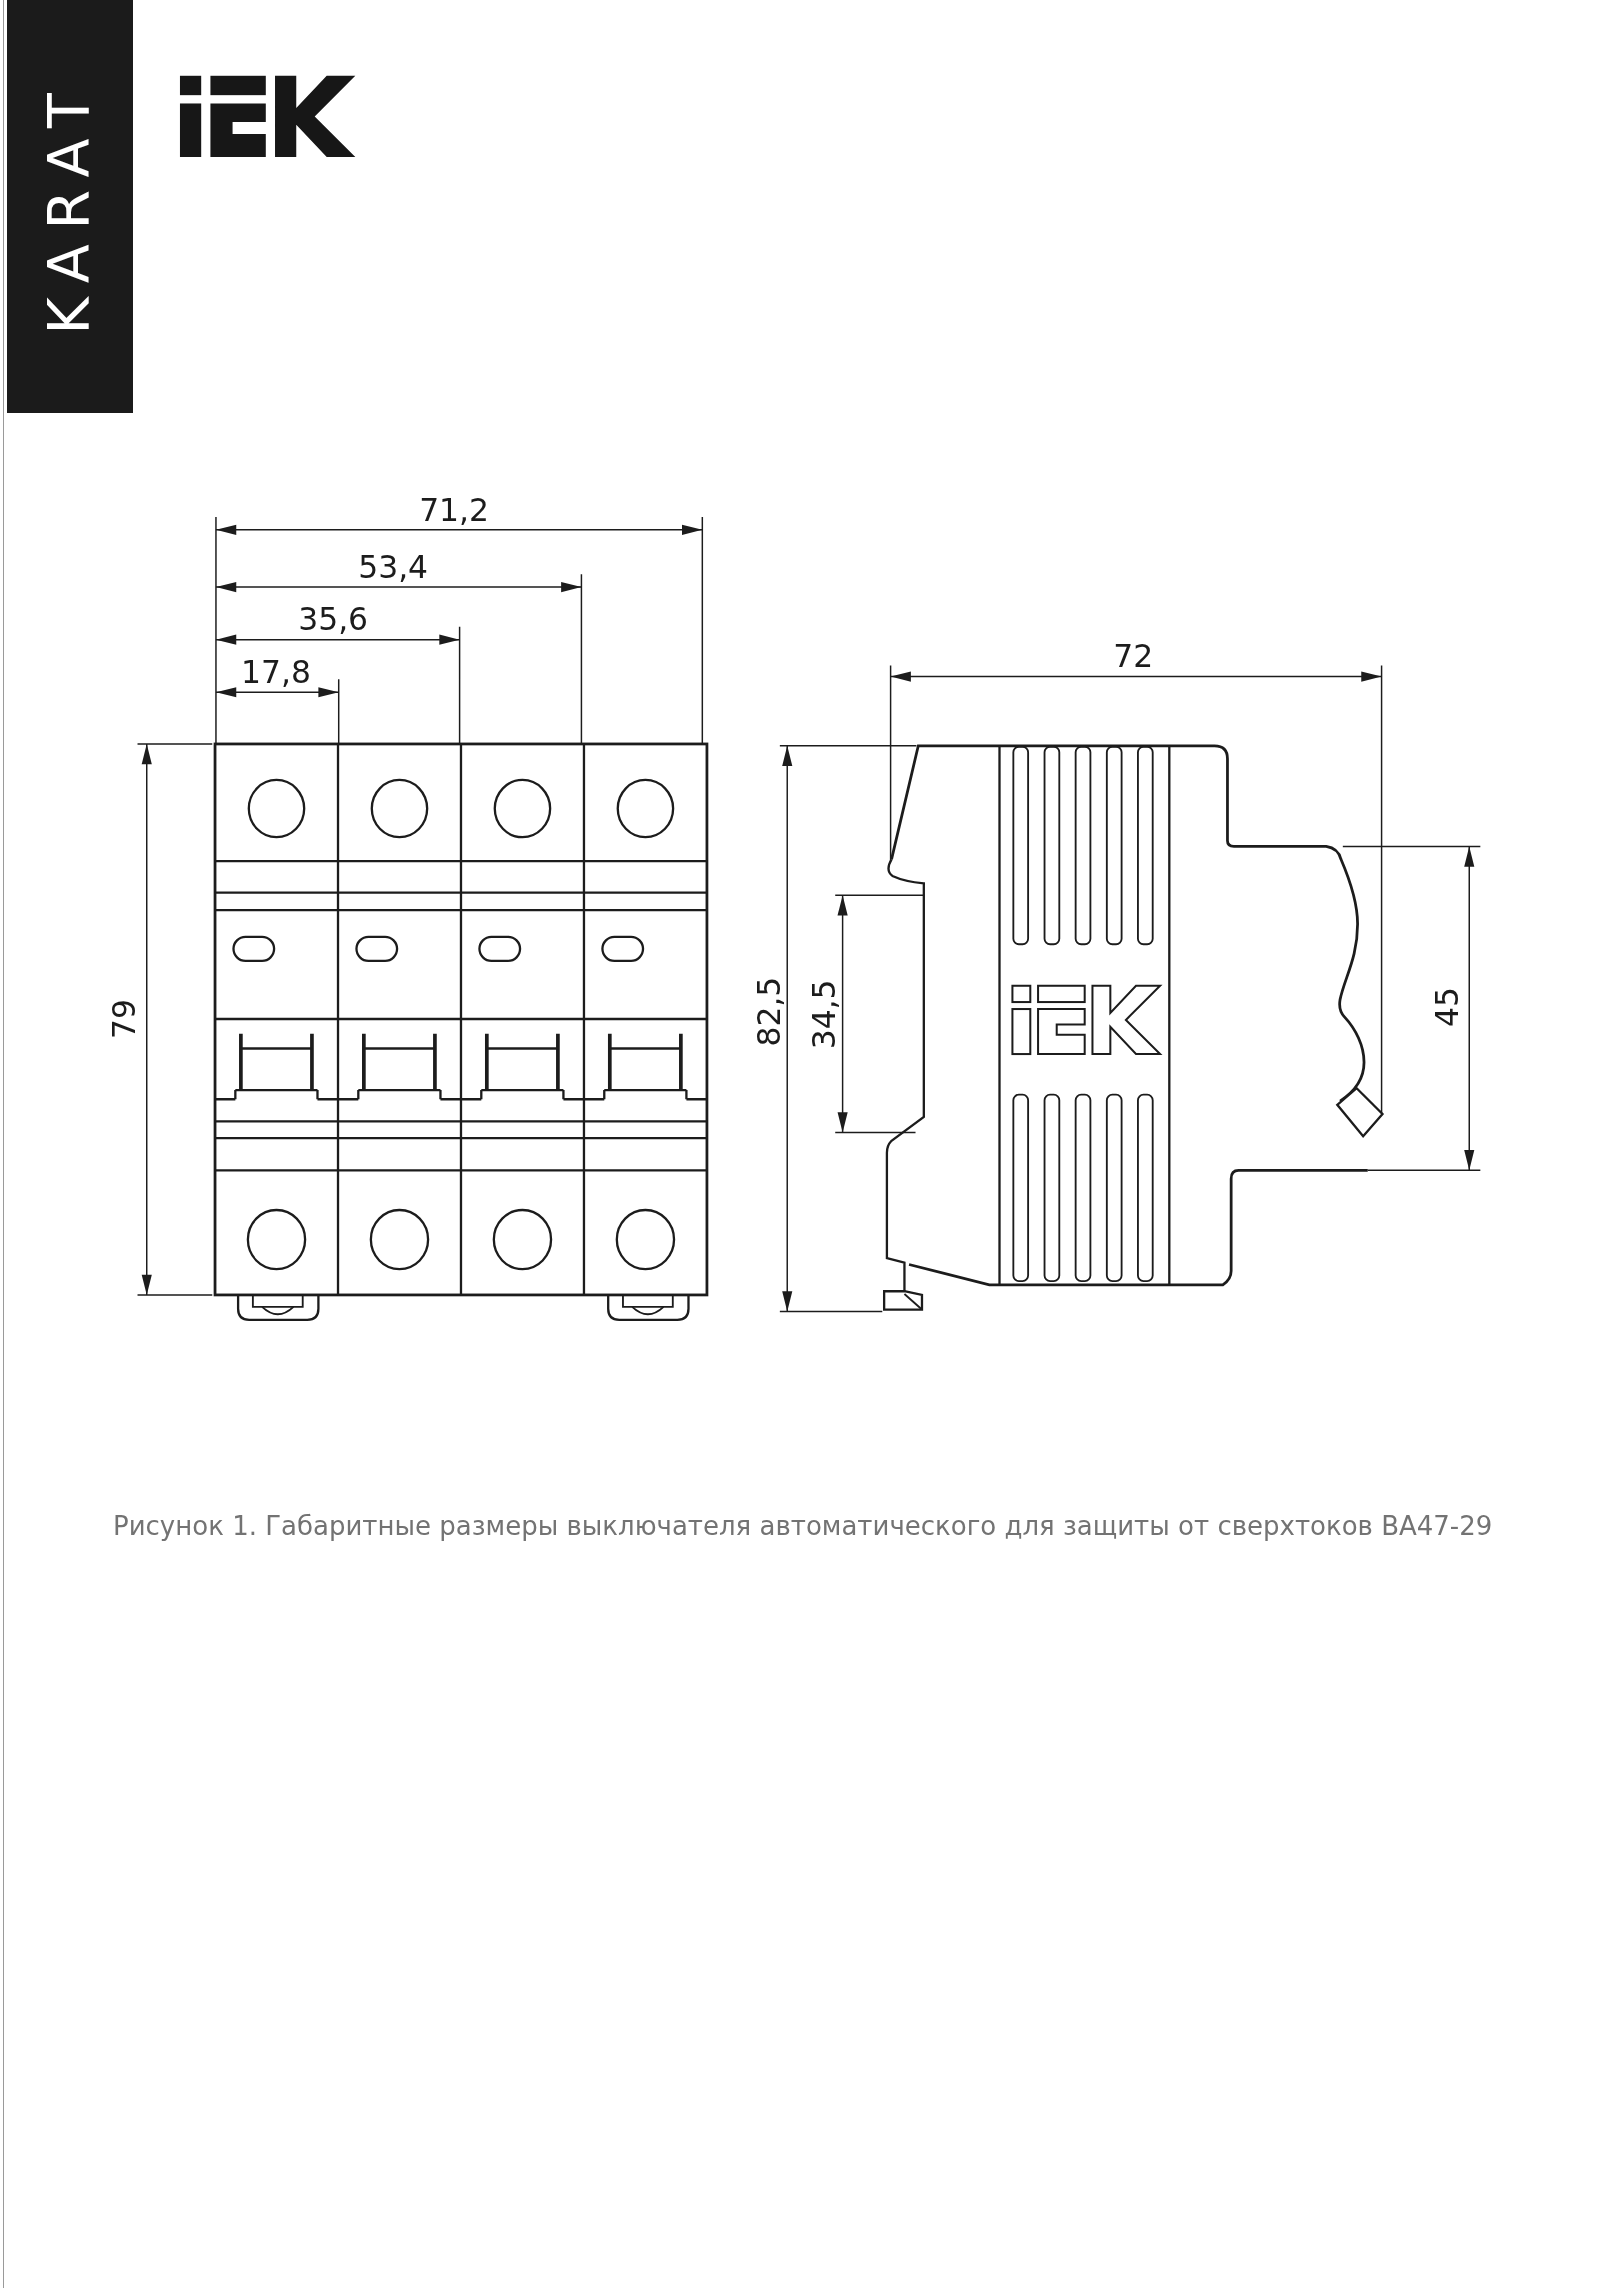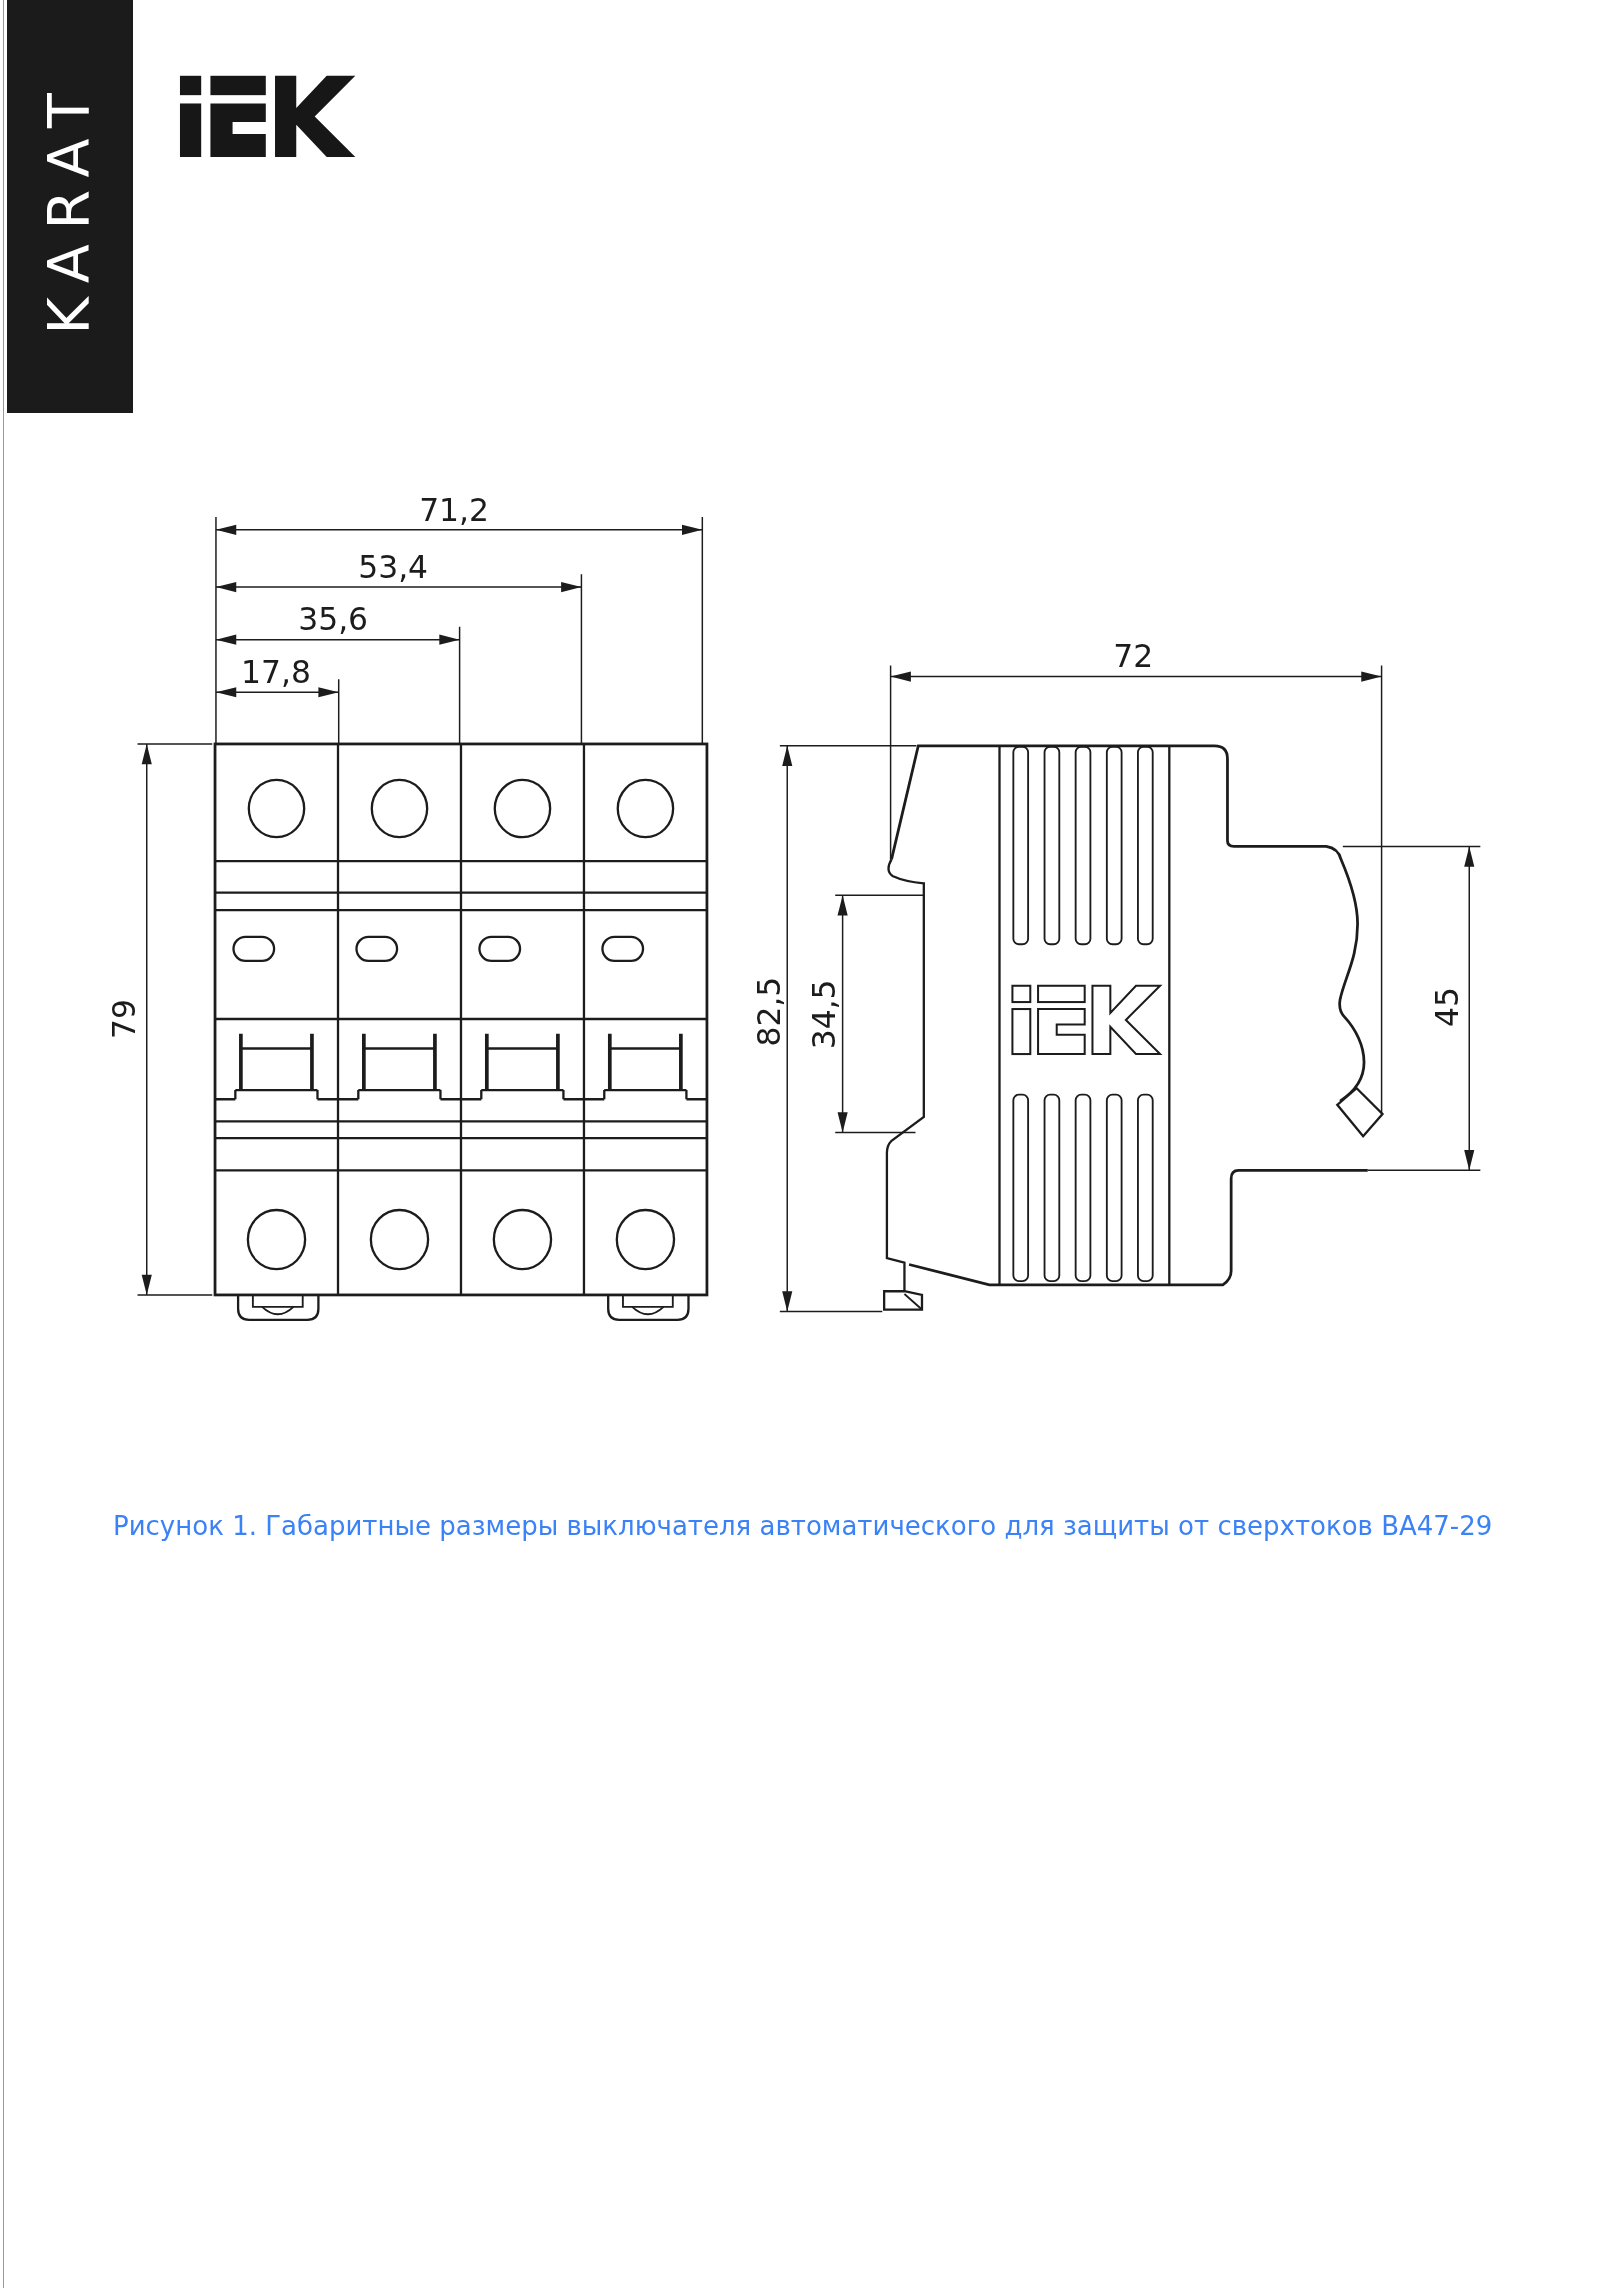--- a/index.html
+++ b/index.html
@@ -25,21 +25,21 @@
     color:#ffffff;
     font-size:57px;
     letter-spacing:14.8px;
     line-height:1;
   }
   .drawing-layer{
     position:absolute;left:0;top:0;width:1616px;height:2289px;
   }
   .caption{
     position:absolute;left:113px;top:1510px;
-    font-size:26px;line-height:33px;color:#3b82f6;
+    font-size:26px;line-height:33px;color:#737373;
     white-space:nowrap;
   }
   svg text{
     font-family:"DejaVu Sans","Liberation Sans",sans-serif;
     font-size:34px;
     fill:#1c1c1c;
   }
 </style>
 </head>
 <body>

